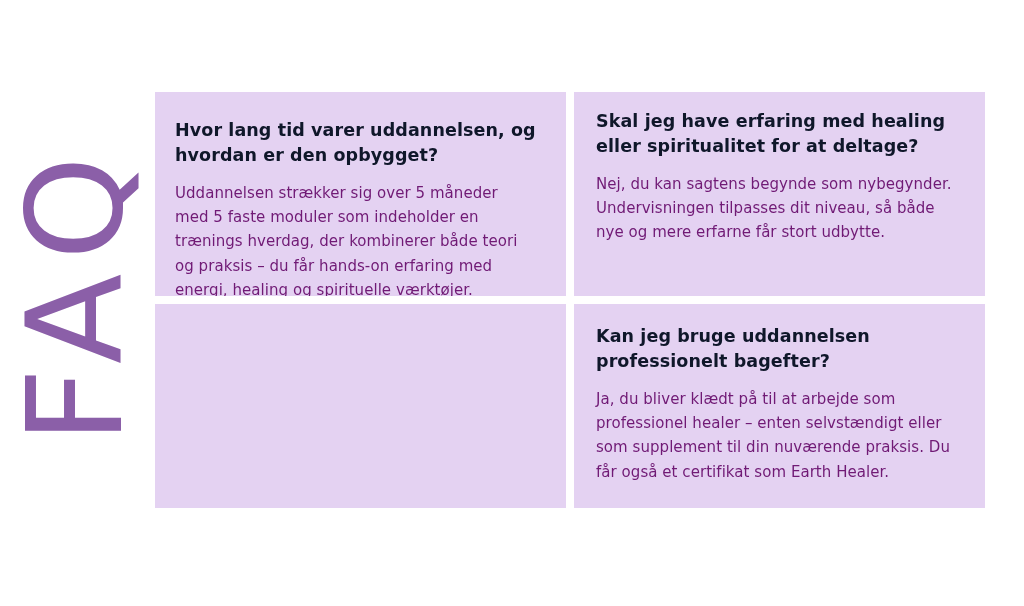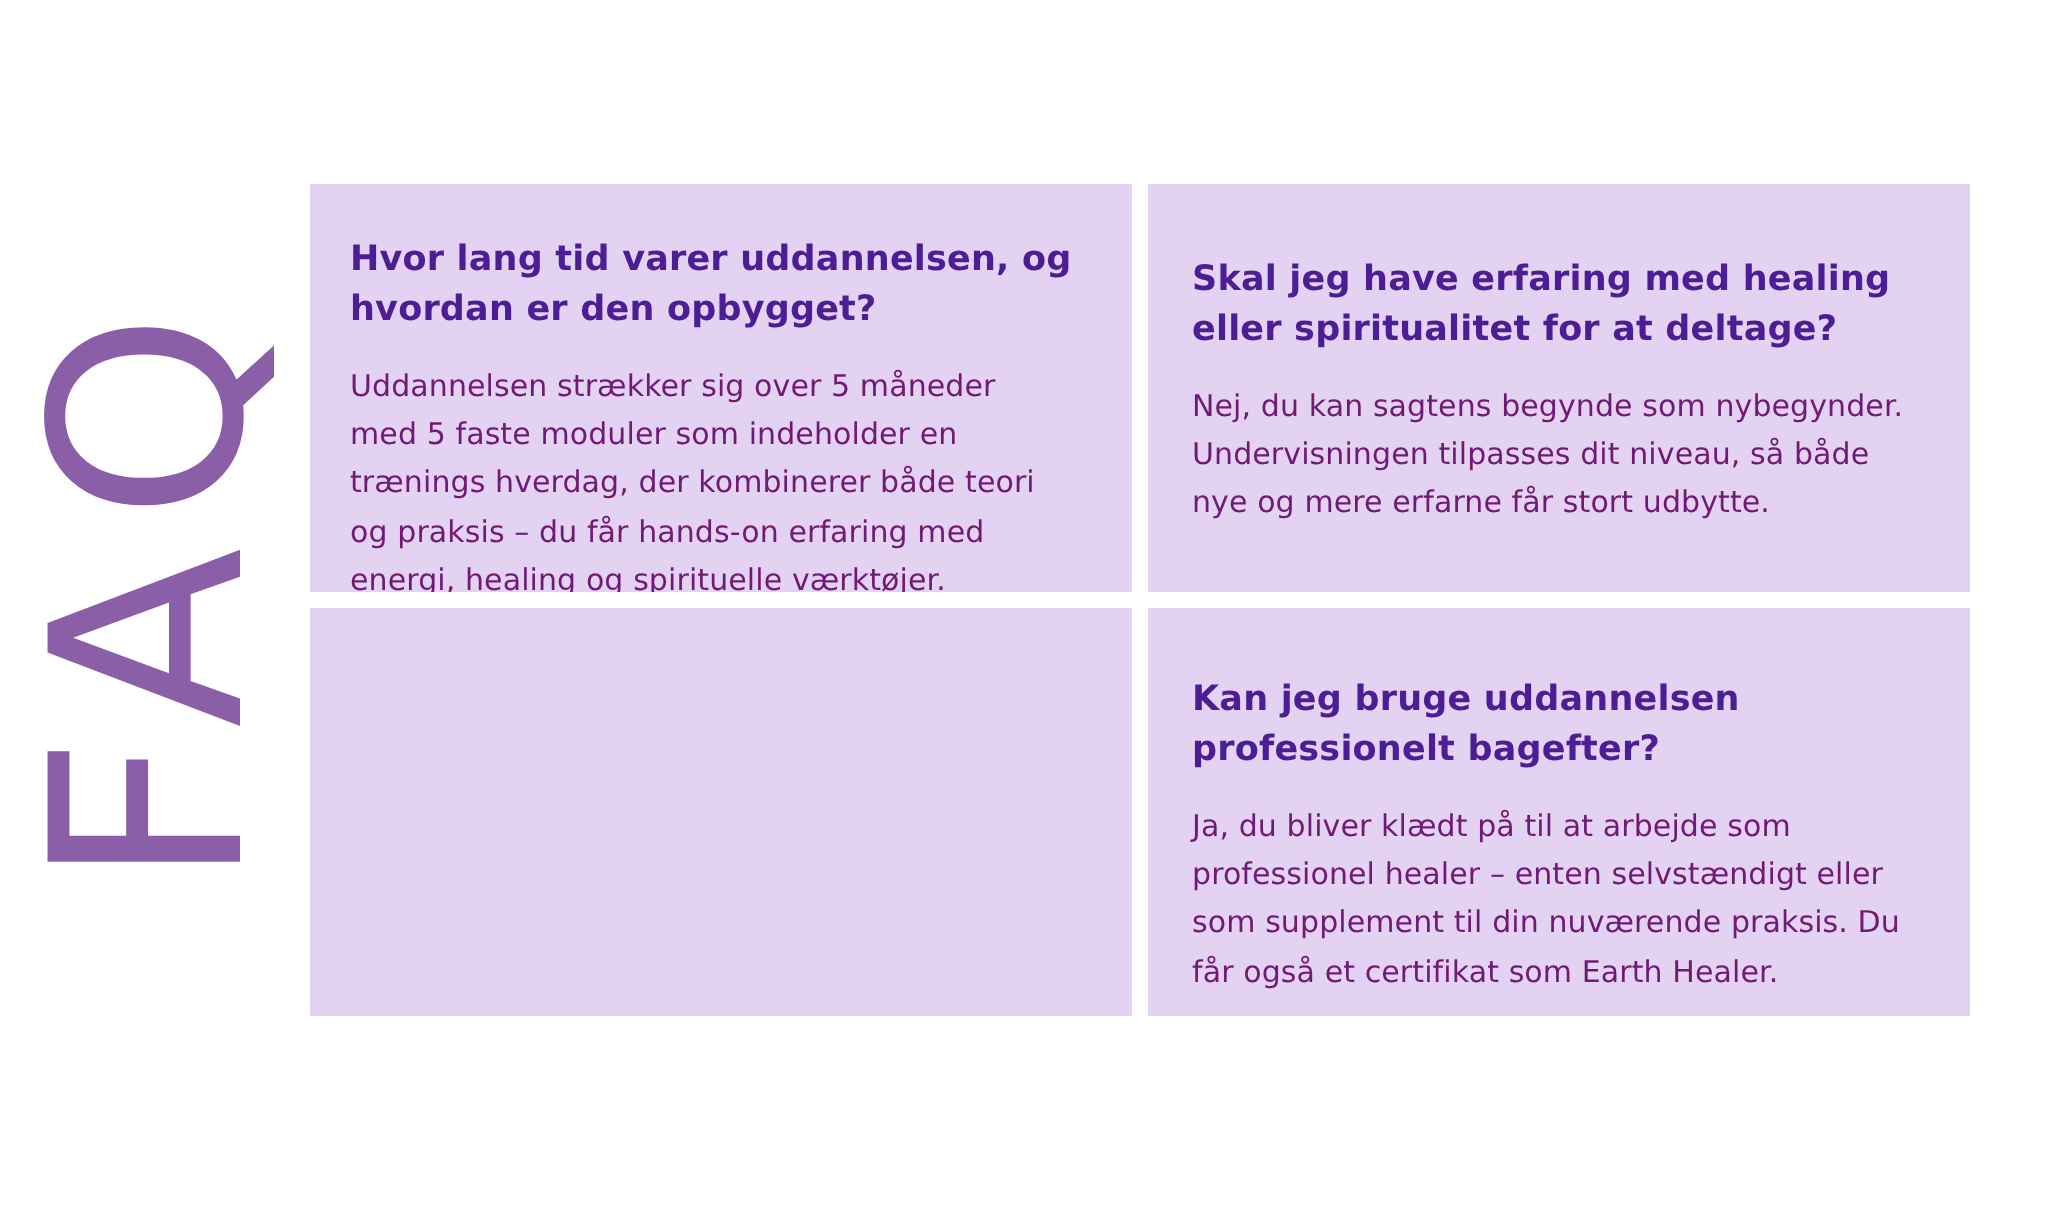--- a/index.html
+++ b/index.html
@@ -69,39 +69,39 @@
     box-sizing: border-box;
     overflow: hidden;
   }
 
   .faq-card-question {
     margin: 0 0 12px 0;
     font-family: "DejaVu Sans", sans-serif;
     font-size: 17.5px;
     font-weight: 700;
     line-height: 1.45;
-    color: #4c1d95;
+    color: #0f172a;
     letter-spacing: 0.1px;
   }
 
   .faq-card-answer {
     margin: 0;
     font-family: "DejaVu Sans", sans-serif;
     font-size: 15px;
     font-weight: 400;
     line-height: 1.62;
     color: #701a75;
     letter-spacing: 0.05px;
   }
 
   
   .faq-card[data-card-index="0"] { padding-top: 26px; }
-  .faq-card[data-card-index="1"] { padding-top: 36px; padding-left: 22px; }
+  .faq-card[data-card-index="1"] { padding-top: 17px; padding-left: 22px; }
   .faq-card[data-card-index="2"] { padding-top: 26px; }
-  .faq-card[data-card-index="3"] { padding-top: 34px; padding-left: 22px; }
+  .faq-card[data-card-index="3"] { padding-top: 20px; padding-left: 22px; }
 </style>
 </head>
 <body>
 
 <div id="faq-page">
 
   <div id="faq-wordmark">
     <span class="faq-rotor">FAQ</span>
   </div>
 

